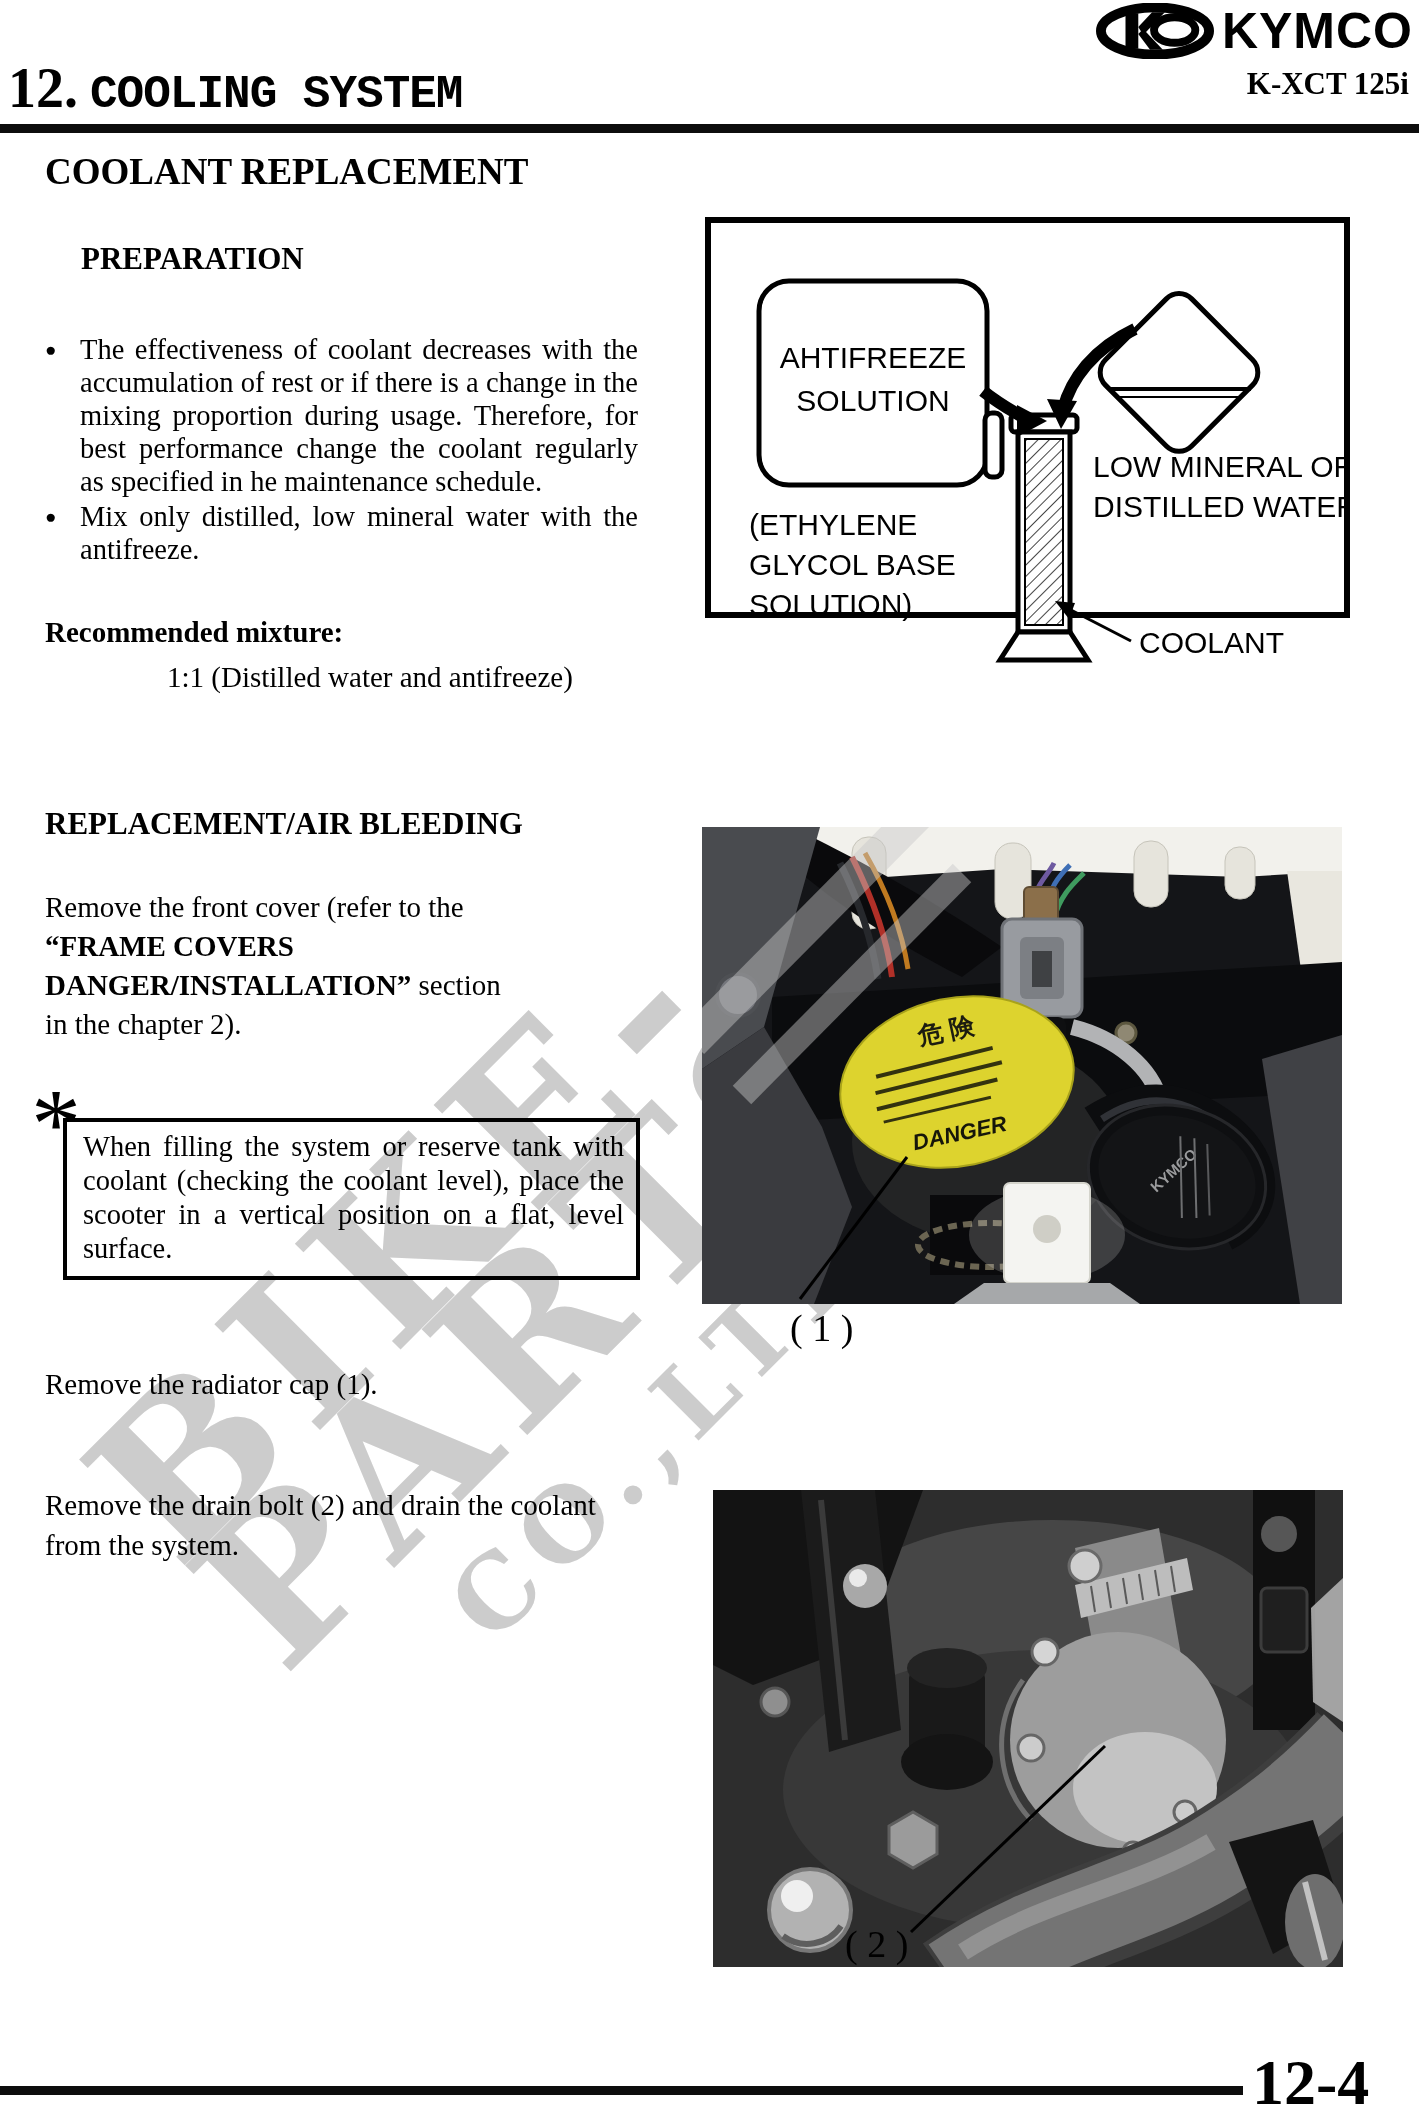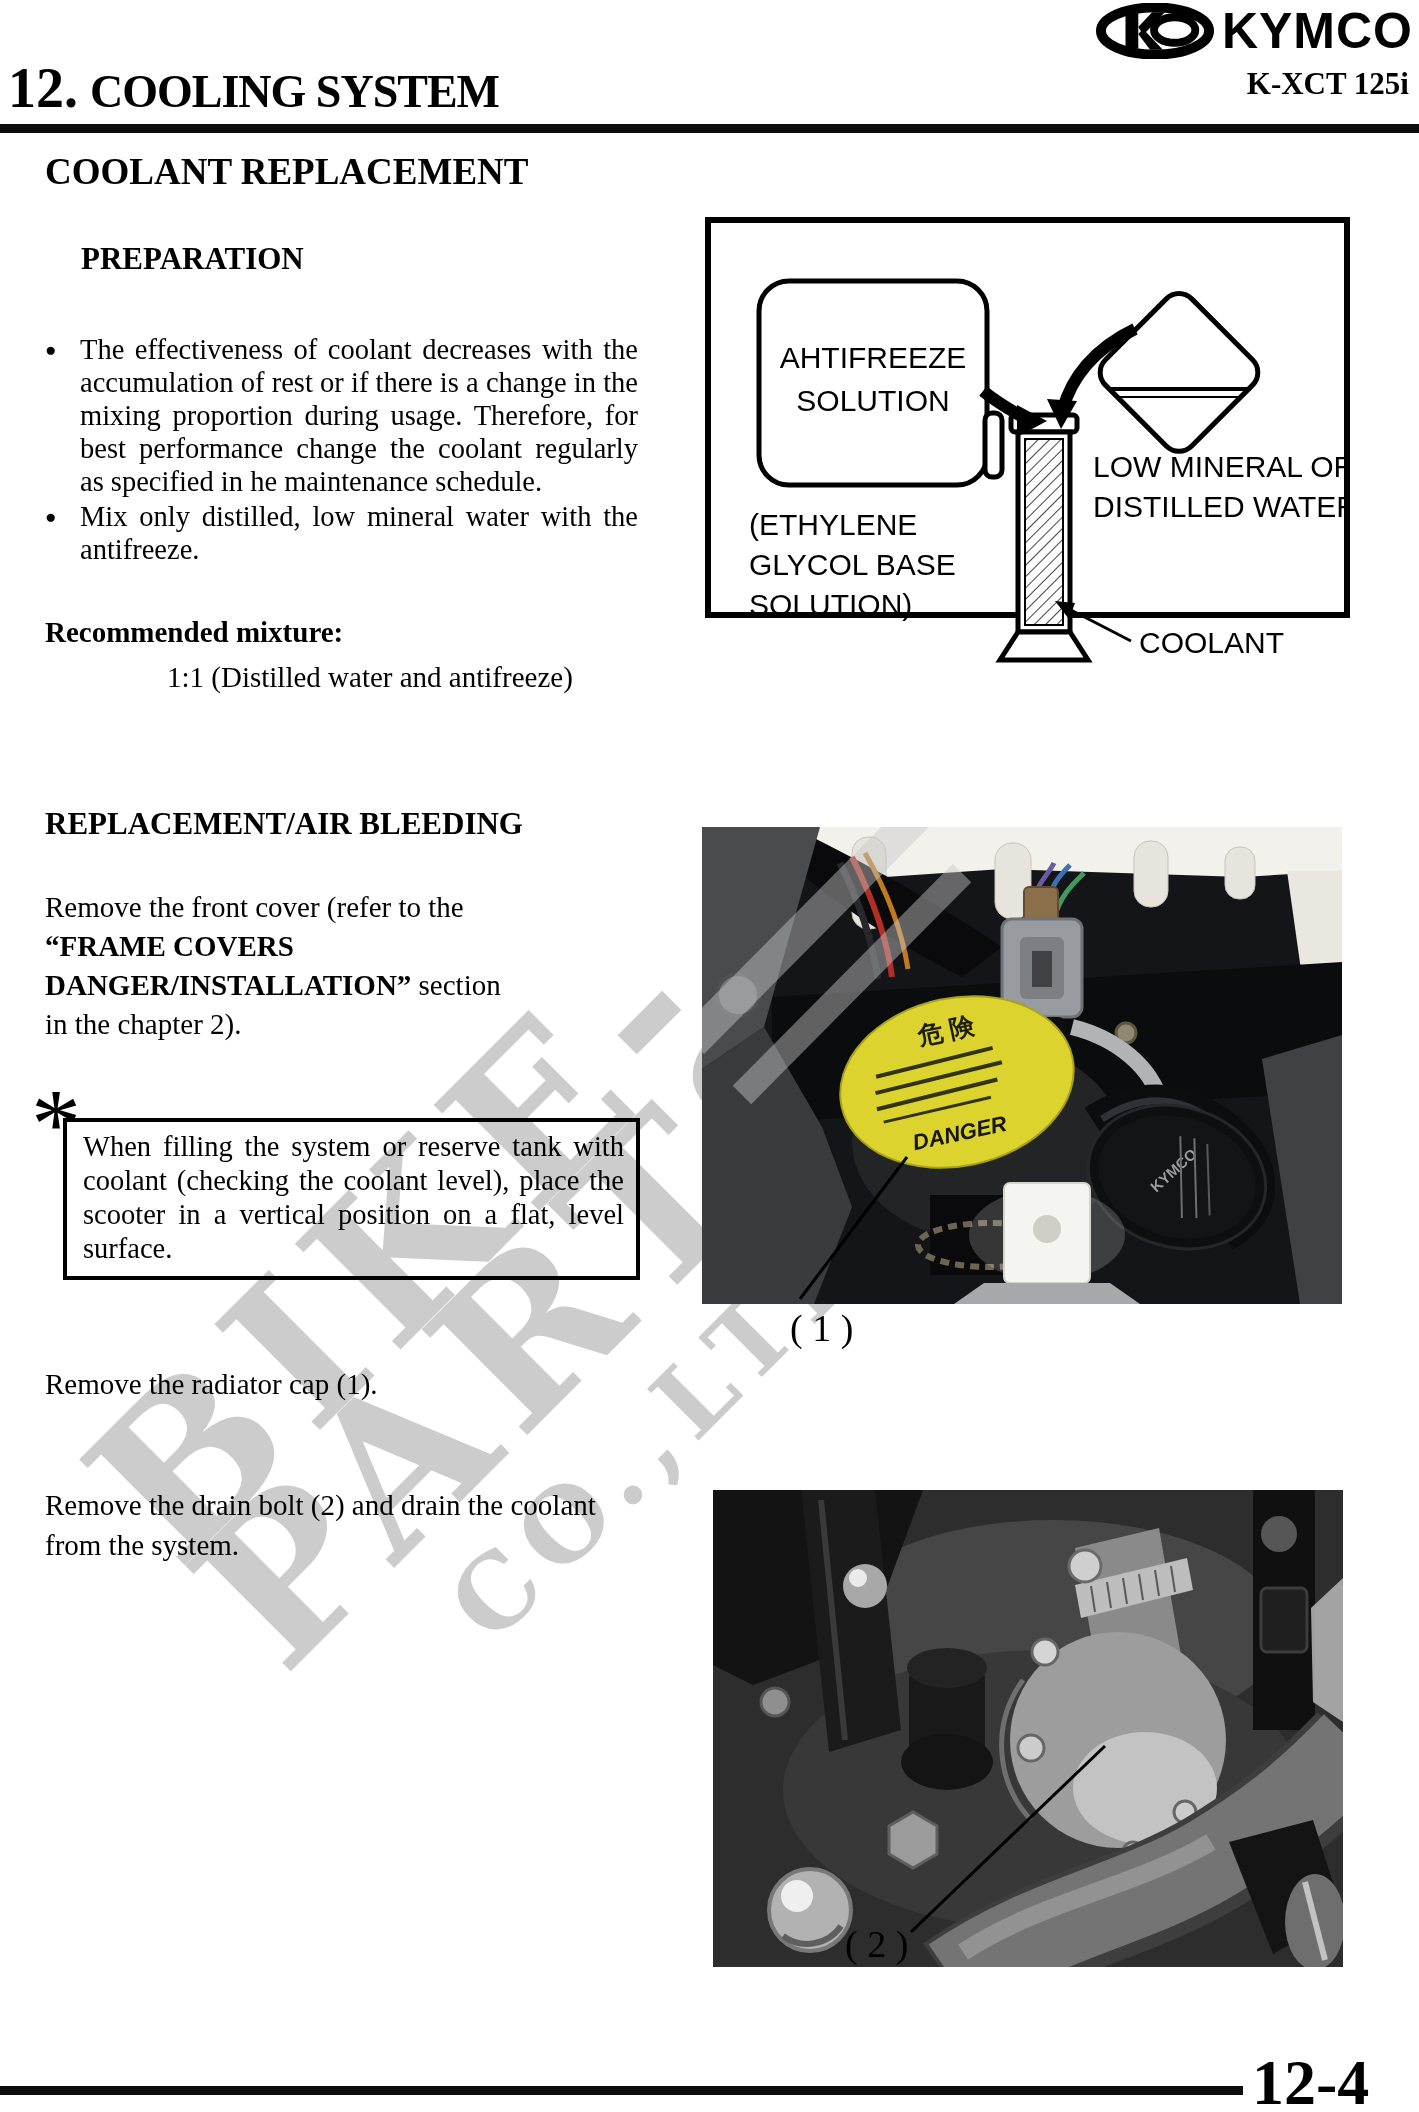--- a/index.html
+++ b/index.html
@@ -12,21 +12,21 @@
              font-family:"DejaVu Serif",serif;font-weight:bold;pointer-events:none;}
   .wm1{font-size:205px;letter-spacing:18px;line-height:150px;}
   .wm2{font-size:100px;letter-spacing:14px;margin-left:170px;margin-top:28px;}
   .z2{z-index:2;}
   
   .logo-row{top:3px;right:6px;display:flex;align-items:center;gap:8px;}
   .logo-word{font-family:"Liberation Sans",sans-serif;font-weight:bold;font-size:50px;
              letter-spacing:1px;line-height:54px;}
   .title-row{top:56px;left:8px;display:flex;align-items:baseline;gap:12px;}
   .chap-no{font-size:56px;font-weight:bold;}
-  .chap-title{font-size:46px;font-weight:bold;letter-spacing:-1px;}
+  .chap-title{font-size:46px;font-weight:bold;letter-spacing:-1px;font-family:Liberation Mono, monospace;}
   .model{top:66px;right:10px;font-size:31px;font-weight:bold;}
   .hrule{top:124px;left:0;width:1419px;height:9px;background:#0d0d0d;}
   
   .leftcol{top:150px;left:45px;width:628px;}
   .h1{font-size:37px;font-weight:bold;margin:0;}
   .h2{font-size:31px;font-weight:bold;margin:0;}
   .prep{margin-top:48px;margin-left:36px;}
   .bullets{margin-top:56px;}
   .bullet-item{display:flex;}
   .bullet-item + .bullet-item{margin-top:2px;}

